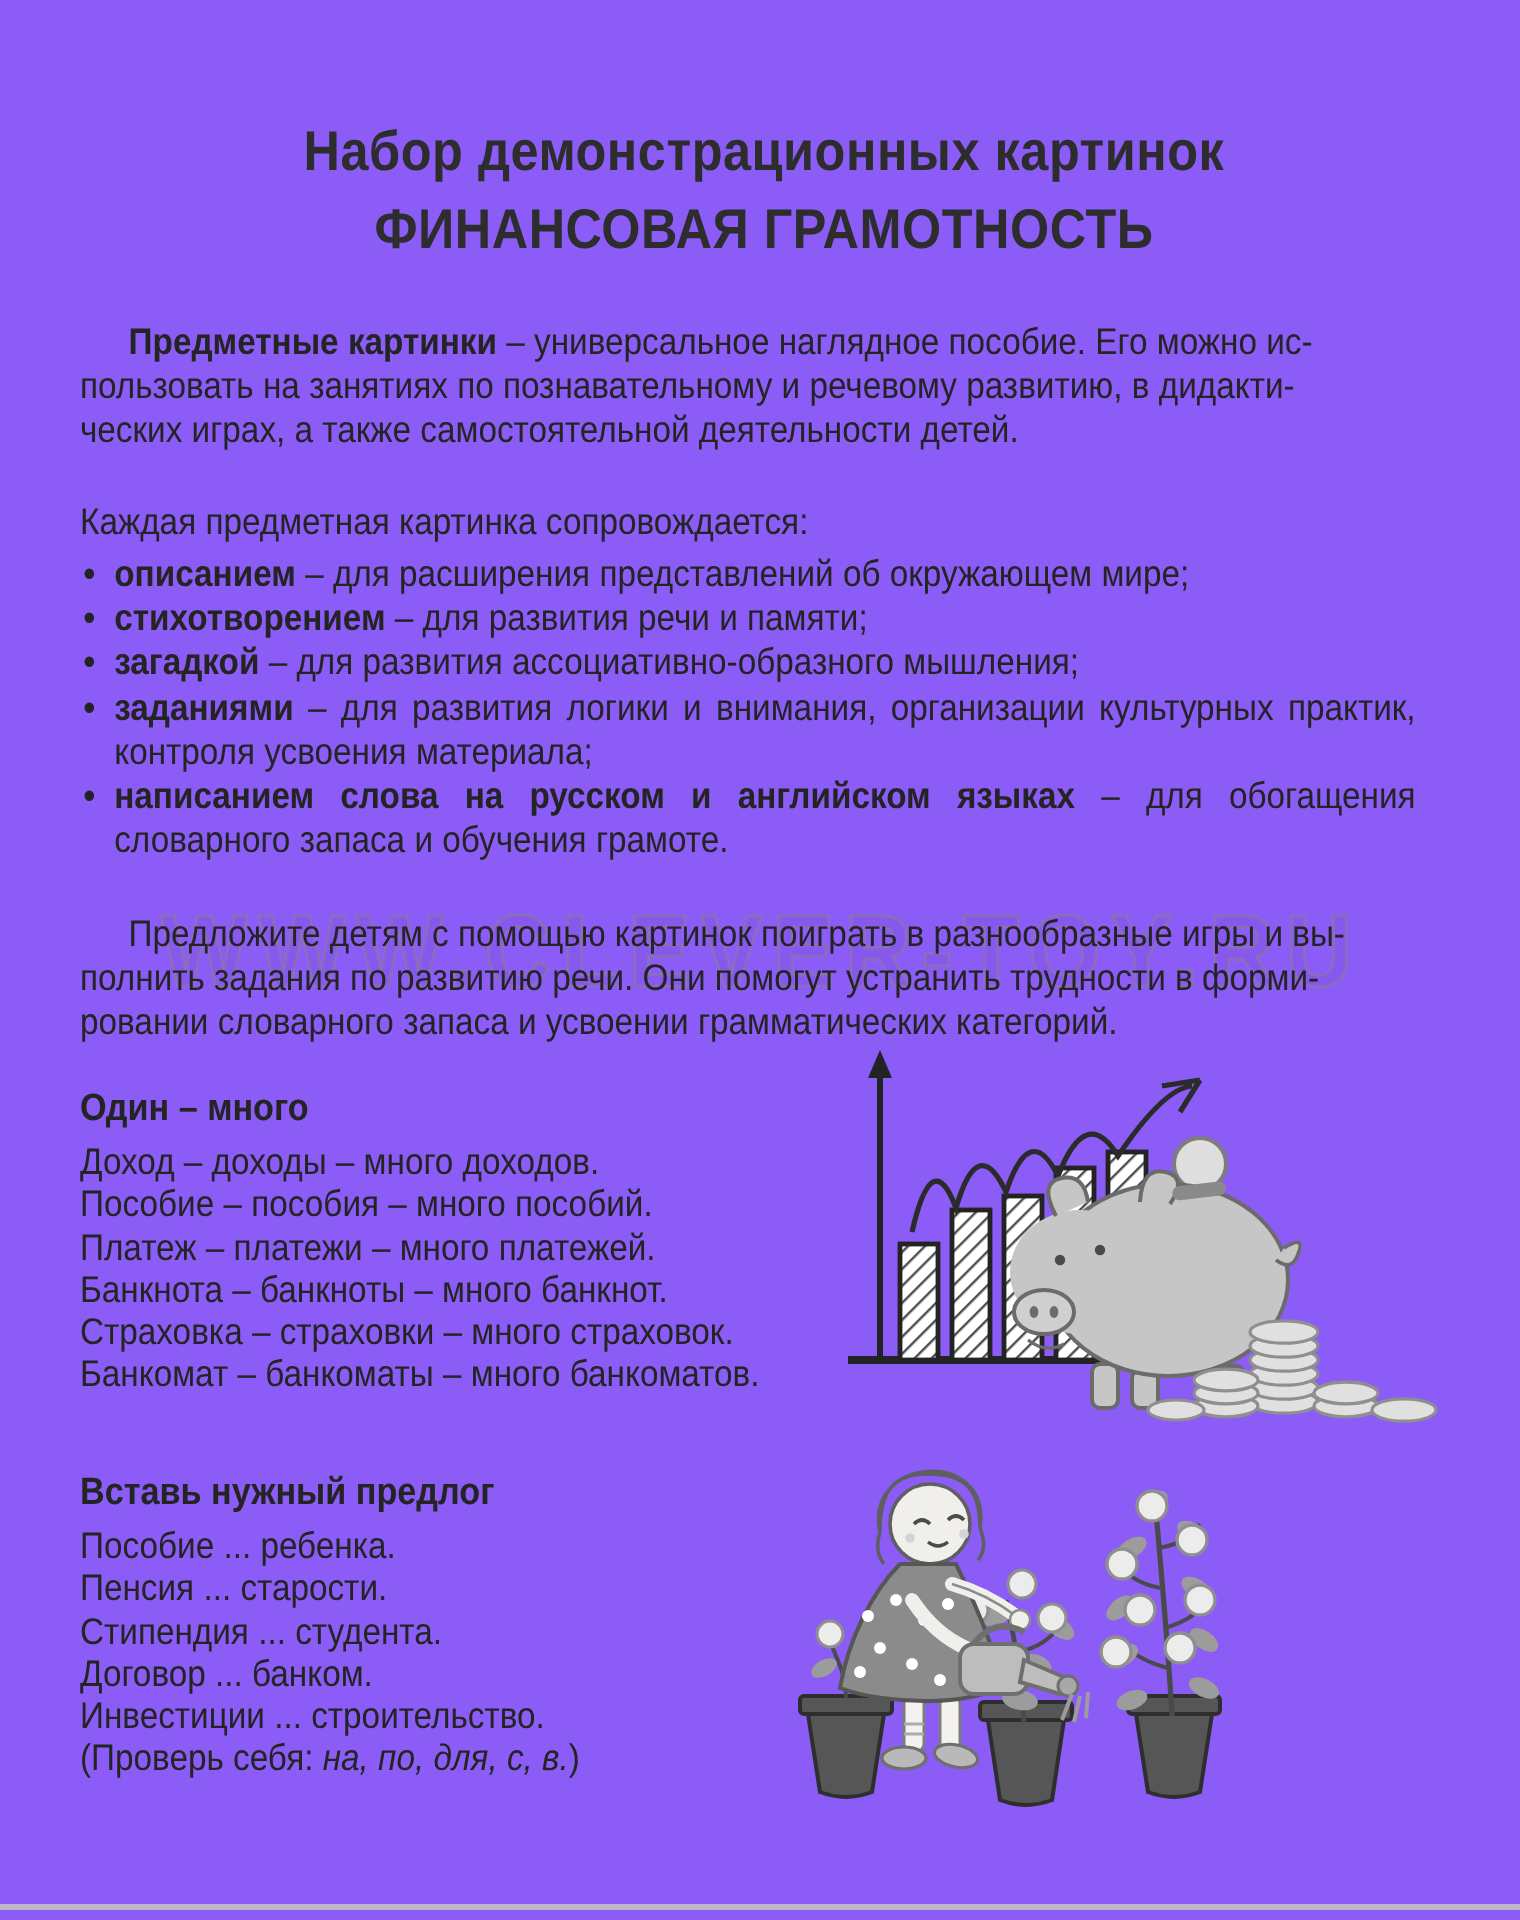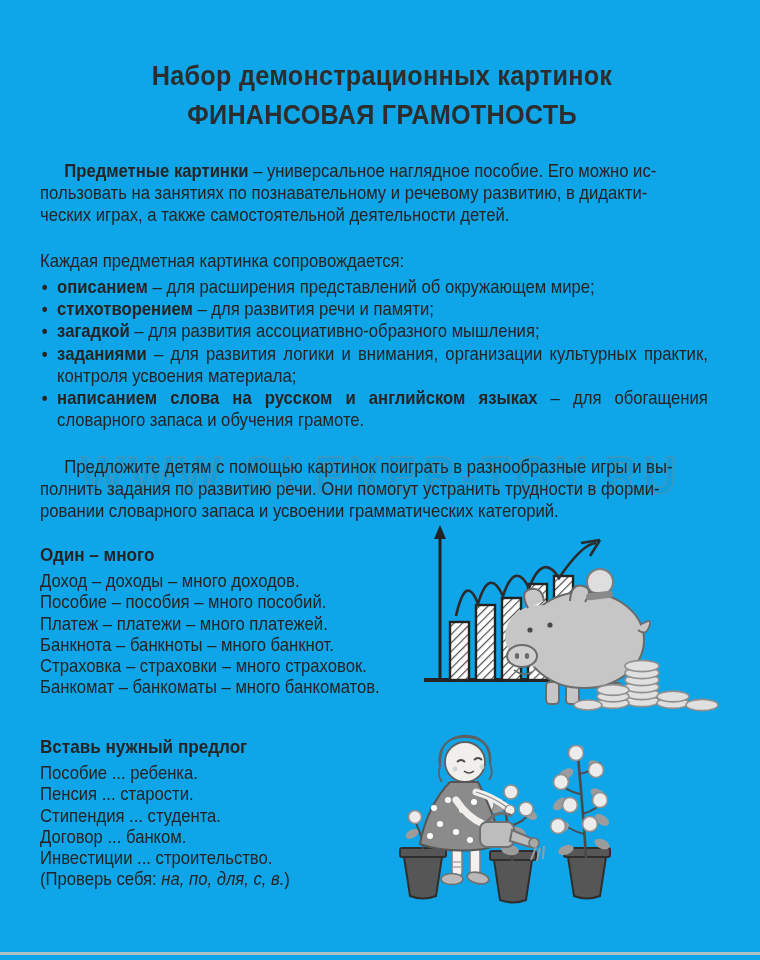--- a/index.html
+++ b/index.html
@@ -4,21 +4,21 @@
 <style>
   * { margin:0; padding:0; box-sizing:border-box; }
   html,body { width:760px; height:960px; }
   body {
     background:#ffffff;
     font-family:"Liberation Sans", sans-serif;
     color:#242424;
     position:relative;
     overflow:hidden;
   }
-  .page { position:absolute; inset:0; background:#0ea5e9; }
+  .page { position:absolute; inset:0; background:#8b5cf6; }
 
   
   .text-layer {
     position:absolute; left:40px; top:0; width:760px; height:960px;
     transform:scaleX(0.9); transform-origin:0 0;
   }
   .abs { position:absolute; left:0; }
 
   .title { top:56px; width:100%; text-align:center; font-weight:bold;
            font-size:28px; line-height:39px; color:#2d2d2d; letter-spacing:.3px; z-index:2; }

